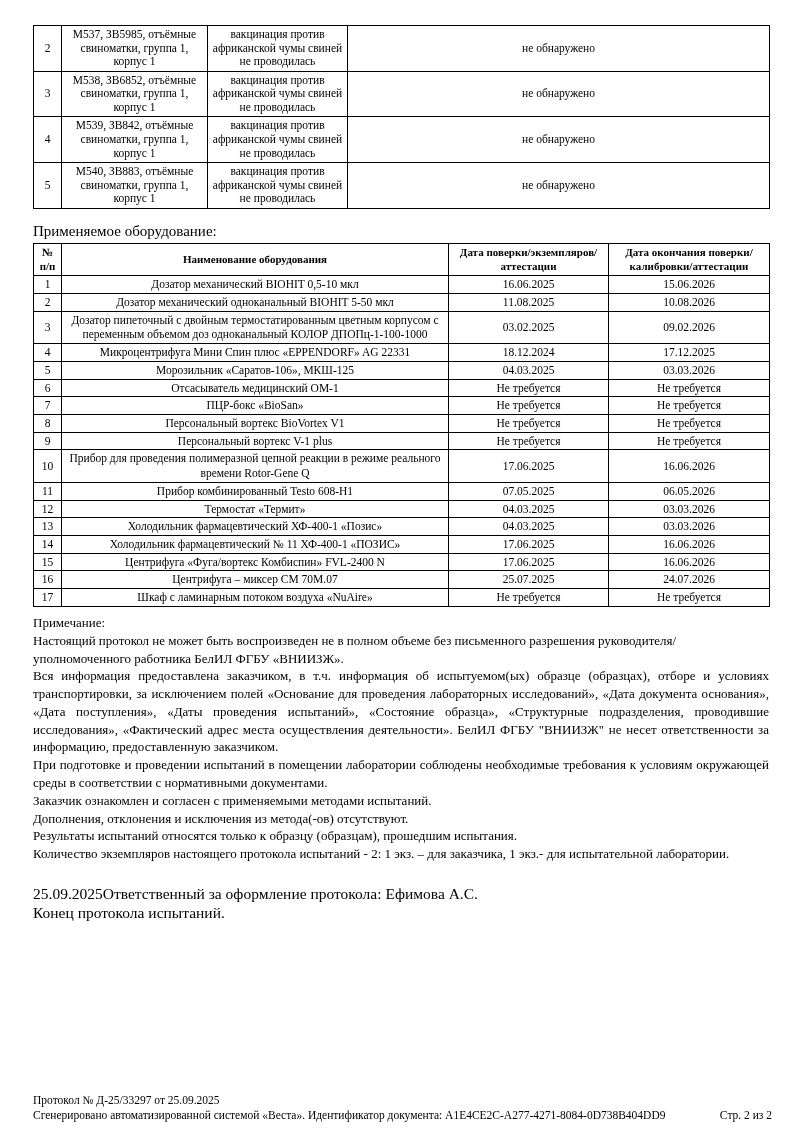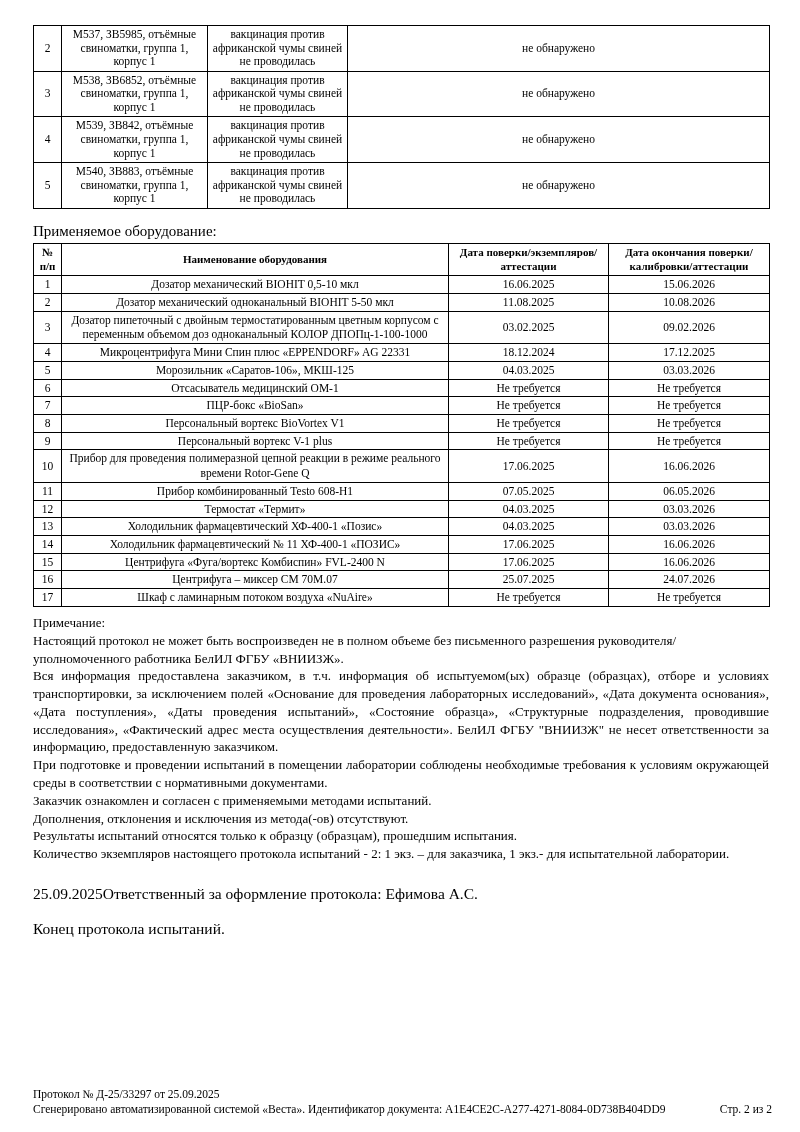--- a/index.html
+++ b/index.html
@@ -63,28 +63,28 @@
   .notes { margin-top: 7px; font-size: 13px; line-height: 1.37; }
   .notes p { margin: 0; }
   .notes p.justify { text-align: justify; }
 
   
   .sig-row {
     display: flex;
     font-size: 15.5px;
     margin-top: 22px;
   }
-  .end-line { font-size: 15.5px; margin-top: 17px; }
+  .end-line { font-size: 15.5px; margin-top: 1px; }
 
   
   .doc-footer {
     position: absolute;
     left: 33px;
     right: 28px;
-    bottom: 16px;
+    bottom: 10px;
     font-size: 11.5px;
     line-height: 1.25;
   }
   .doc-footer .f-line2 { display: flex; justify-content: space-between; }
 </style>
 </head>
 <body>
 
 <div class="page">
   <div class="content">

